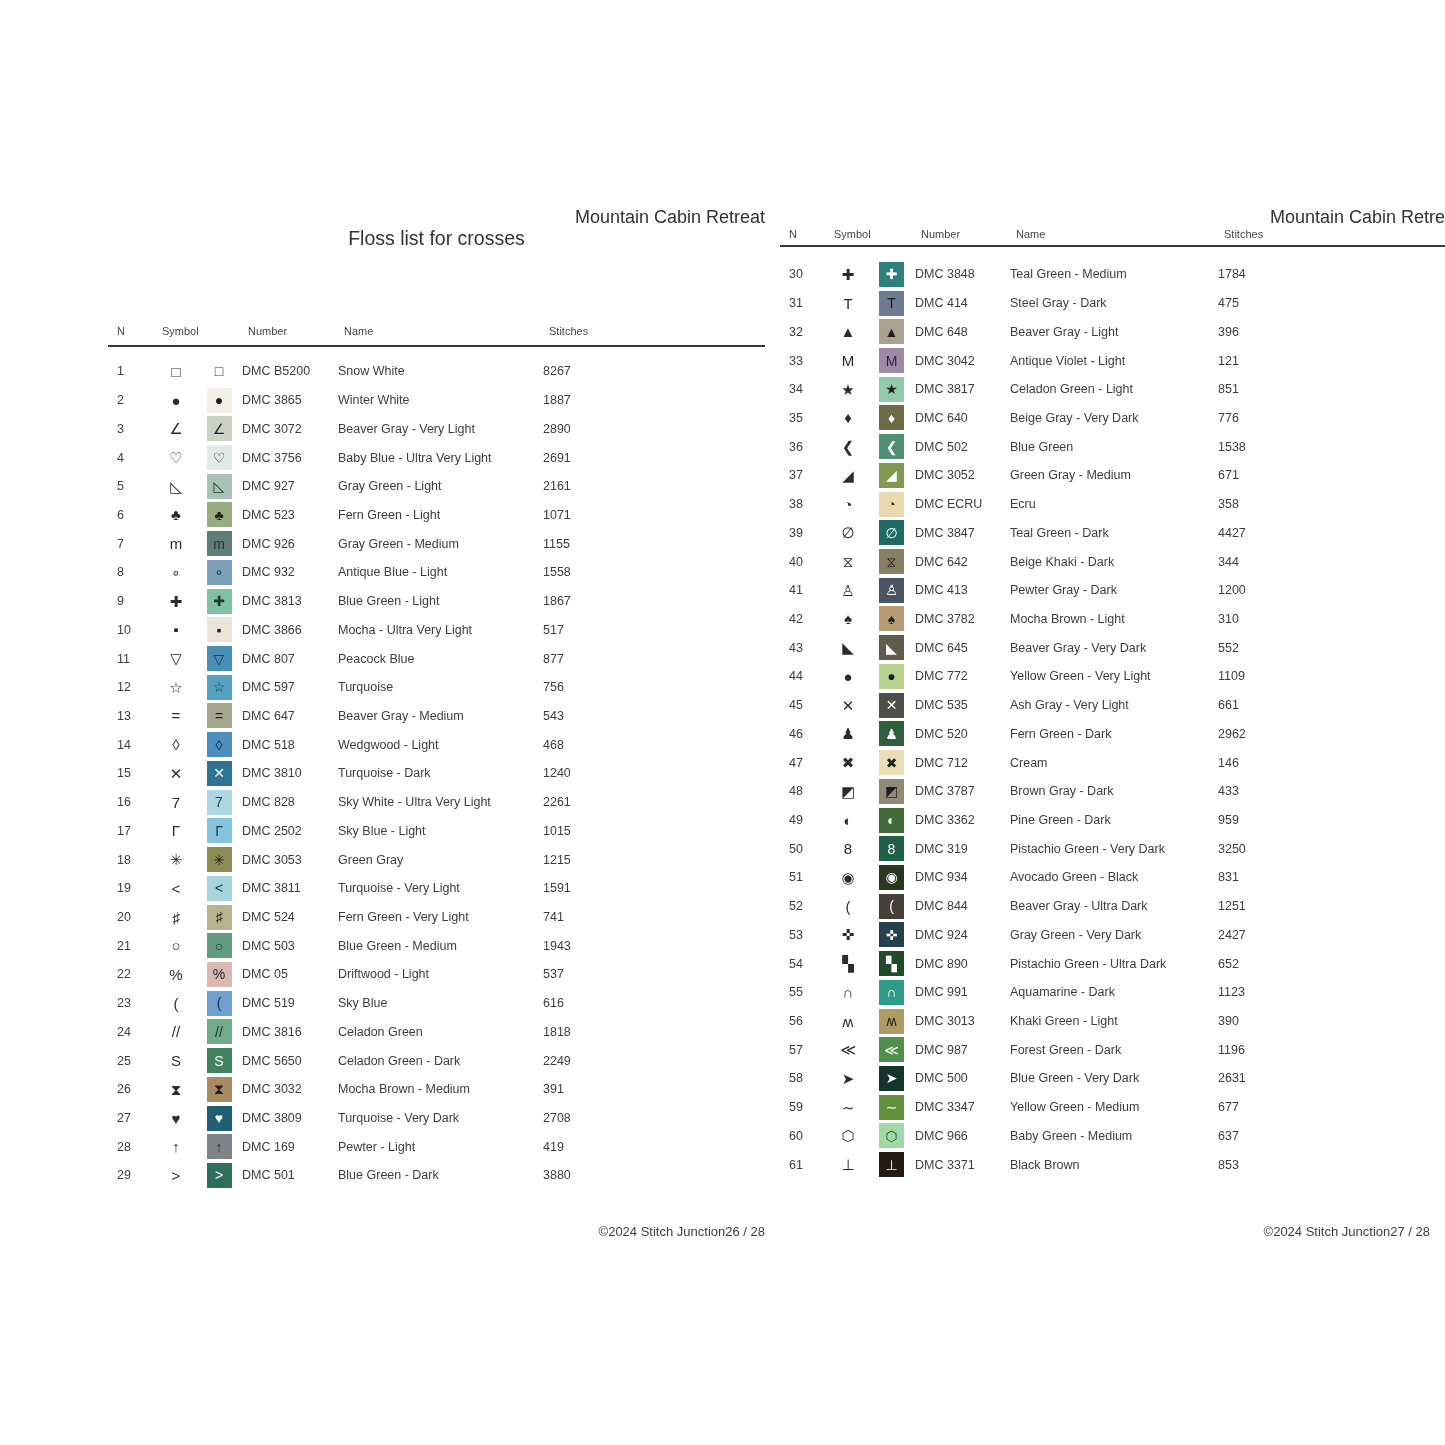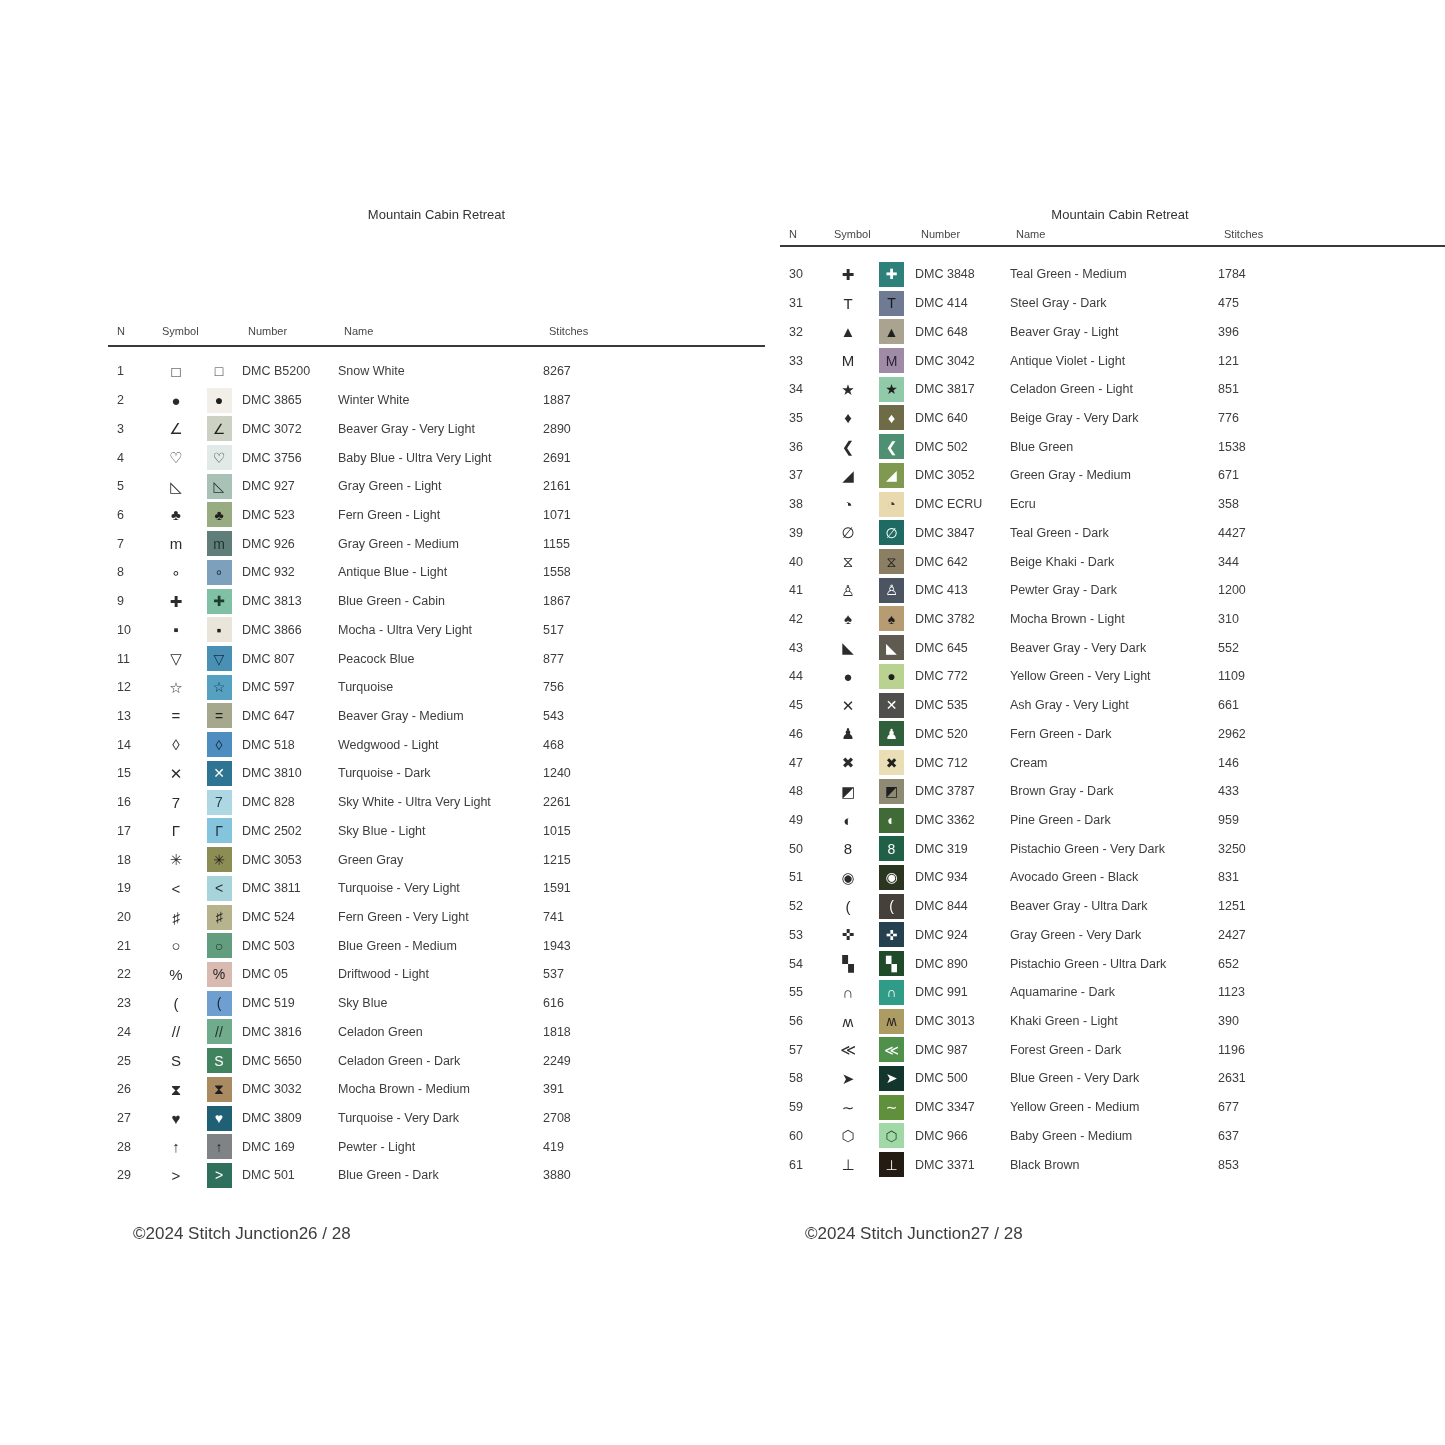--- a/index.html
+++ b/index.html
@@ -1,51 +1,52 @@
 <!DOCTYPE html>
 <html><head>
 <meta charset="utf-8">
 <style>
   html,body{margin:0;padding:0;background:#ffffff;}
   body{width:1445px;height:1445px;overflow:hidden;font-family:"Liberation Sans","DejaVu Sans",sans-serif;color:#3d3d3d;}
   .canvas{position:absolute;top:0;left:0;width:1445px;height:1445px;overflow:hidden;background:#ffffff;}
   .page{position:absolute;top:0;height:1445px;}
   .page-left{left:108px;width:657px;}
   .page-right{left:780px;width:680px;}
-  .title{position:absolute;top:207px;left:0;right:0;text-align:center;font-size:13px;color:#333;}
+  .title{position:absolute;top:207px;left:0;right:0;text-align:right;font-size:18px;color:#333;}
   .subtitle{position:absolute;top:227px;left:0;right:0;text-align:center;font-size:19.5px;color:#333;}
   .thead{position:absolute;left:0;right:0;display:grid;font-size:11px;color:#474747;}
   .page-left .thead{top:325px;grid-template-columns:48px 86px 96px 205px 1fr;}
   .page-right .thead{top:228px;grid-template-columns:48px 87px 95px 208px 1fr;}
   .thead .h{padding-left:6px;}
   .thead .h.n{padding-left:9px;}
   .rule{position:absolute;left:0;right:0;border-top:2.5px solid #3a3a3a;}
   .page-left .rule{top:345px;}
   .page-right .rule{top:245px;}
   .rows{position:absolute;left:0;right:0;}
   .page-left .rows{top:357px;}
   .page-right .rows{top:260px;}
   .row{display:grid;height:28.72px;align-items:center;font-size:12.5px;color:#3d3d3d;}
   .page-left .row{grid-template-columns:48px 40px 46px 96px 205px 1fr;}
   .page-right .row{grid-template-columns:48px 40px 47px 95px 208px 1fr;}
   .c.n{padding-left:9px;}
   .c.sym{display:flex;align-items:center;justify-content:center;}
   .glyph-plain{font-size:15px;line-height:1;color:#2b2b2b;}
   .swatch{width:25px;height:25px;display:flex;align-items:center;justify-content:center;font-size:14px;line-height:1;}
-  .footer{position:absolute;top:1224px;display:flex;justify-content:flex-start;font-size:17px;color:#3d3d3d;}
+  .footer{position:absolute;top:1224px;display:flex;justify-content:flex-end;font-size:13px;color:#3d3d3d;}
   .page-left .footer{left:25px;right:0;}
   .page-right .footer{left:25px;right:30px;}
 </style>
 </head>
 <body>
 
 <div class="canvas">
 
   <section class="page page-left">
     <div class="title">Mountain Cabin Retreat</div>
+    <div class="subtitle">Floss list for crosses</div>
     <div class="thead">
       <span class="h n">N</span>
       <span class="h">Symbol</span>
       <span class="h">Number</span>
       <span class="h">Name</span>
       <span class="h">Stitches</span>
     </div>
     <div class="rule"></div>
     <div class="rows">
         <div class="row">
@@ -146,21 +147,21 @@
         </div>
         <div class="row">
           <span class="c n">9</span>
           <span class="c sym">
             <span class="glyph-plain">✚</span>
           </span>
           <span class="c sym">
             <span class="swatch" style="background: rgb(128, 192, 165); color: rgb(31, 58, 47);">✚</span>
           </span>
           <span class="c num">DMC 3813</span>
-          <span class="c name">Blue Green - Cabin</span>
+          <span class="c name">Blue Green - Light</span>
           <span class="c st">1867</span>
         </div>
         <div class="row">
           <span class="c n">10</span>
           <span class="c sym">
             <span class="glyph-plain">▪</span>
           </span>
           <span class="c sym">
             <span class="swatch" style="background: rgb(233, 229, 218); color: rgb(31, 31, 31);">▪</span>
           </span>

